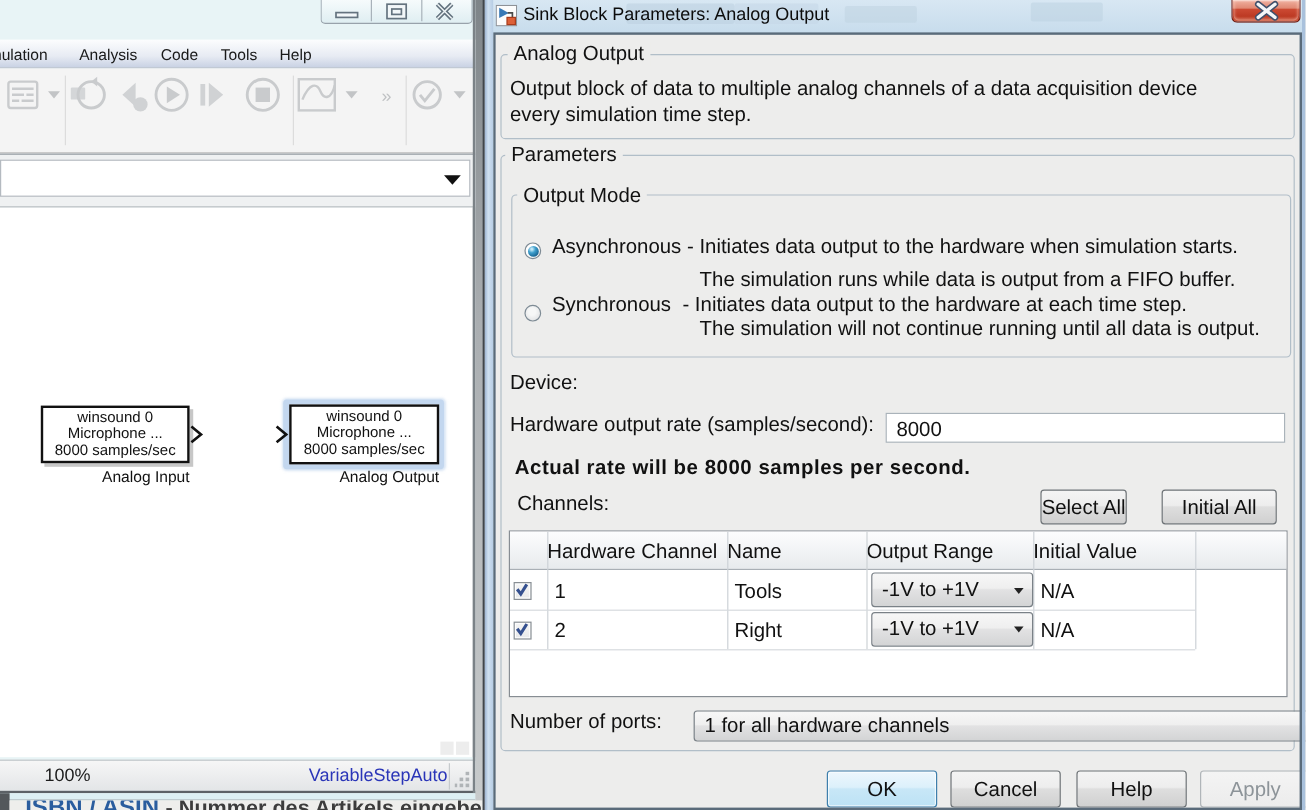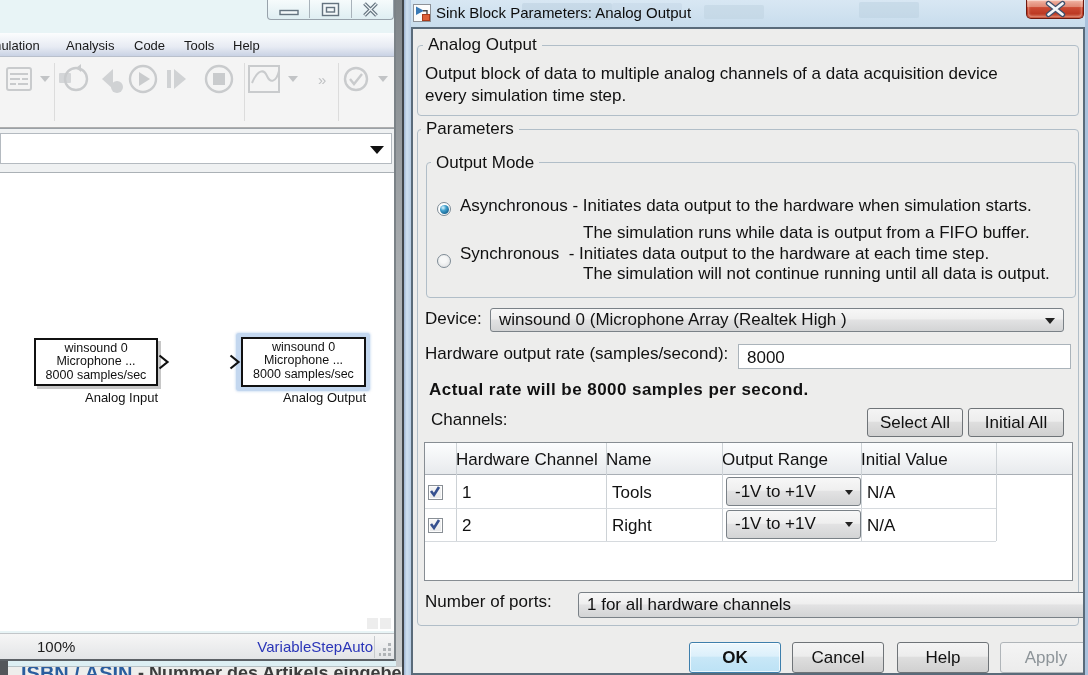--- a/index.html
+++ b/index.html
@@ -54,21 +54,21 @@
   #table{position:absolute;left:22px;top:442px;width:649px;height:139px;border:1px solid #878d93;background:#fff;box-sizing:border-box;}
   #thead{position:absolute;left:0;top:0;width:647px;height:32px;background:linear-gradient(#fcfdfe,#eef0f2 70%,#e7eaed);border-bottom:1px solid #a9afb5;box-sizing:border-box;}
   .th{position:absolute;top:7px;font-size:17px;color:#111;text-align:left;}
   .td{position:absolute;font-size:17px;color:#111;}
   .vline{position:absolute;top:0;width:1px;height:98px;background:#cdd2d6;}
   .hline{position:absolute;left:0;width:571px;height:1px;background:#d6dade;}
   .cbx{position:absolute;width:15px;height:15px;border:1px solid #898f95;background:linear-gradient(#f5f5f5,#e8e9ea);box-shadow:inset 0 0 0 1px #fdfdfd;box-sizing:border-box;}
   .cbx svg{position:absolute;left:0px;top:0px;}
   .tcombo{left:301px;width:135px;height:29px;}
   .ca2{position:absolute;right:7px;top:50%;margin-top:-2px;width:0;height:0;border-left:4.5px solid transparent;border-right:4.5px solid transparent;border-top:5.5px solid #222;}
-  #okbtn{border-color:#3e7fac;background:linear-gradient(#edf7fd,#dcf0fb 45%,#c8e7f7 50%,#bce2f5);box-shadow:inset 0 0 0 1px rgba(255,255,255,0.7);font-weight:bold;}
+  #okbtn{border-color:#3e7fac;background:linear-gradient(#edf7fd,#dcf0fb 45%,#c8e7f7 50%,#bce2f5);box-shadow:inset 0 0 0 1px rgba(255,255,255,0.7);}
   #applybtn{border-color:#b0b5b9;background:linear-gradient(#f4f4f4,#ececec);color:#8d9499;}
 </style>
 </head>
 <body>
 <div id="page">
 
   <div class="abs" id="browserstrip"></div>
   <div class="abs" id="gap"></div>
 
   <div class="abs" id="simwin"></div>
@@ -205,34 +205,30 @@
     <div id="radio1">
         <div id="radio1dot"></div>
       </div>
     <div class="t15" style="left:58px;top:196px;">Asynchronous - Initiates data output to the hardware when simulation starts.</div>
     <div class="t15" style="left:181px;top:223px;">The simulation runs while data is output from a FIFO buffer.</div>
     <div id="radio2"></div>
     <div class="t15" style="left:58px;top:244px;">Synchronous  - Initiates data output to the hardware at each time step.</div>
     <div class="t15" style="left:181px;top:264px;">The simulation will not continue running until all data is output.</div>
 
     <div class="t15" style="left:23px;top:309px;">Device:</div>
-    <div class="combo" style="left:88px;top:308px;width:574px;height:24px;">
-        <span class="ct">winsound 0 (Microphone Array (Realtek High )</span>
-        <span class="ca"></span>
-      </div>
 
     <div class="t15" style="left:23px;top:344px;">Hardware output rate (samples/second):</div>
     <div id="rateinput">
         <span style="position:absolute;left:8px;top:3px;font-size:17px;color:#111;">8000</span>
       </div>
 
     <div class="t15" style="left:27px;top:380px;font-weight:bold;letter-spacing:.45px;">Actual rate will be 8000 samples per second.</div>
 
     <div class="t15" style="left:29px;top:410px;">Channels:</div>
-    <div class="btn" style="left:465px;top:408px;width:96px;height:29px;">
+    <div class="btn" style="left:465px;top:408px;width:72px;height:29px;">
         <span>Select All</span>
       </div>
     <div class="btn" style="left:566px;top:408px;width:96px;height:29px;">
         <span>Initial All</span>
       </div>
 
     <div id="table">
       <div id="thead">
         <span class="th" style="left:31px;width:150px;">Hardware Channel</span>
         <span class="th" style="left:181px;width:116px;">Name</span>

